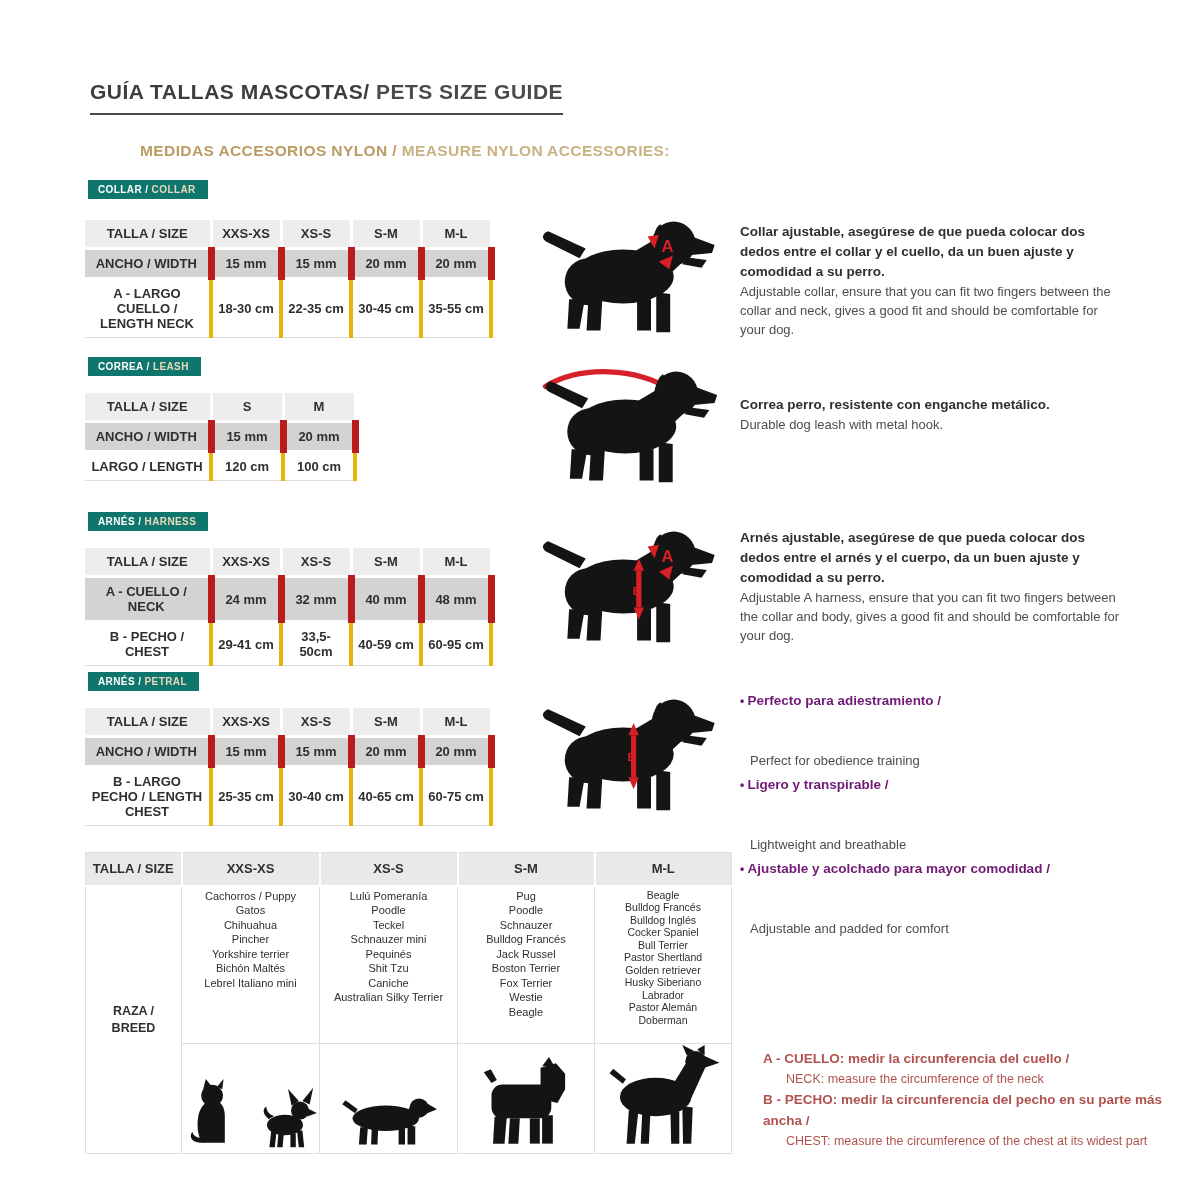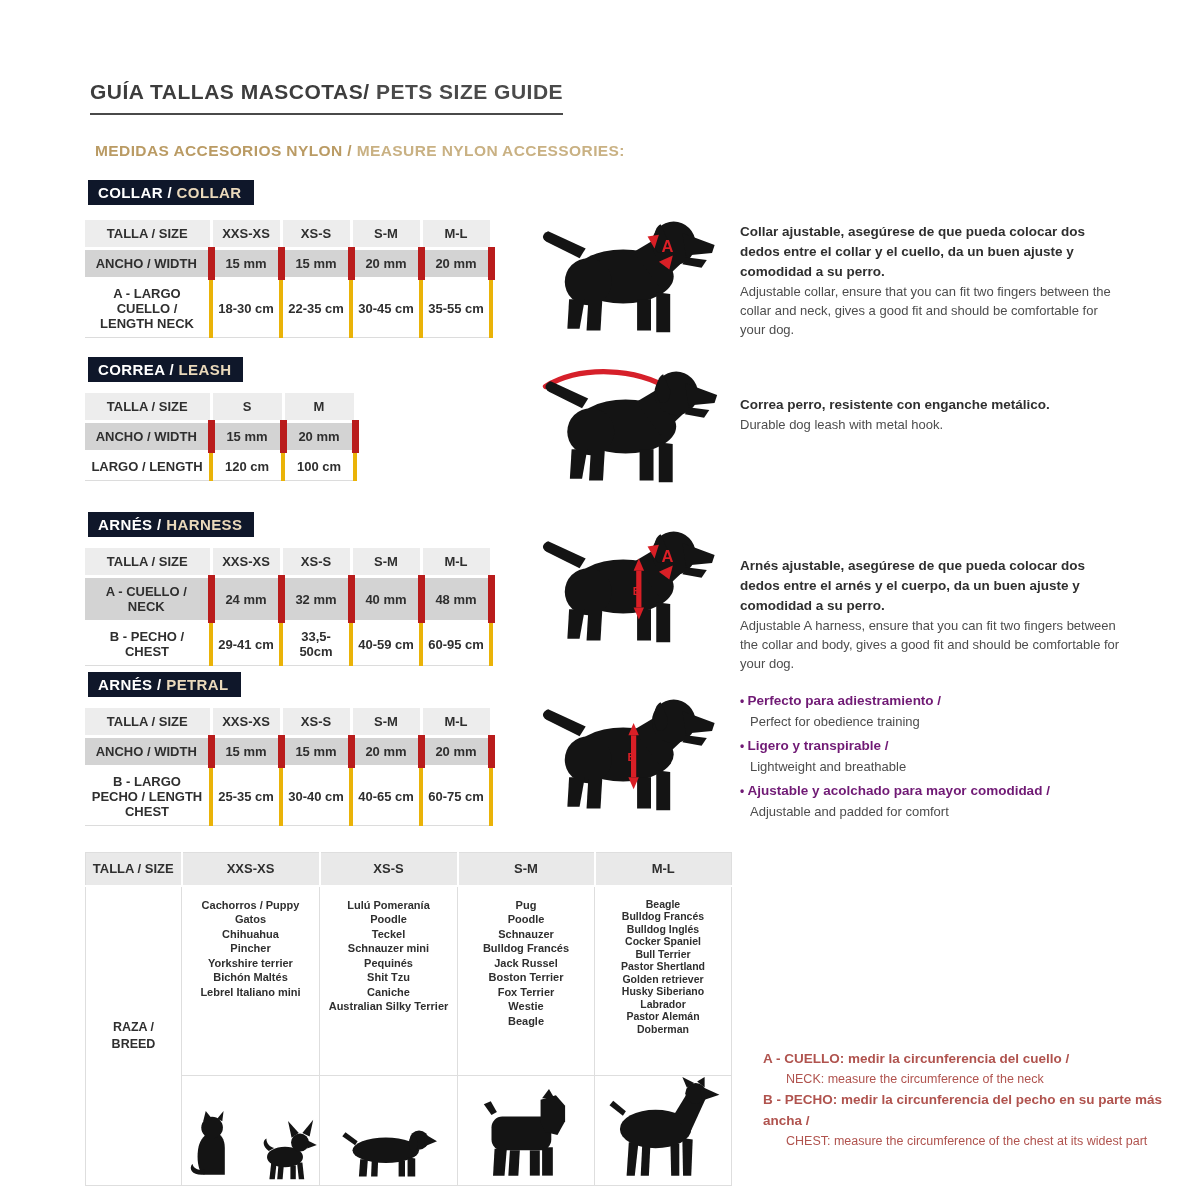--- a/index.html
+++ b/index.html
@@ -5,25 +5,25 @@
   * { margin:0; padding:0; box-sizing:border-box; }
   body { background:#fff; font-family:"Liberation Sans", sans-serif; }
   .page { position:relative; width:1200px; height:1200px; background:#ffffff; overflow:hidden;border-radius:10px; }
 
   
   .title { position:absolute; left:90px; top:80px; font-size:21px; color:#3d3d3d;
            letter-spacing:.5px; border-bottom:2px solid #4a4a4a; padding-bottom:9px; }
   .title .es { font-weight:800; }
   .title .en { font-weight:600; color:#4a4a4a; }
   .subtitle { position:absolute; left:95px; top:142px; font-size:15.5px; letter-spacing:.4px; }
-  .subtitle .es { font-weight:800; color:#ba9b64; }
+  .subtitle .es { font-weight:800; color:#ba9b64;margin-left:45px; }
   .subtitle .en { font-weight:600; color:#c9b183;text-align:center; }
 
   
-  .band { position:absolute; background:#0f172a; color:#fff; font-size:15px; font-weight:800;
+  .band { position:absolute; background:#0f766e; color:#fff; font-size:10px; font-weight:800;
           padding:4px 12px 4px 10px; letter-spacing:.4px; }
   .band .en { color:#ead9bb; font-weight:600; }
 
   
   table.size { position:absolute; border-collapse:collapse; table-layout:fixed;
                font-size:13px; color:#2f2f2f; text-align:center; }
   table.size td { padding:6px 4px; font-weight:700; }
   table.size tr.hdr td { background:#ededed; border-right:3px solid #fff; border-bottom:3px solid #fff; }
   table.size tr.gray td { background:#d3d3d3; border-right:7px solid #b91c1c; border-bottom:3px solid #fff; }
   table.size tr.white td { background:#fff; border-bottom:1px solid #dcdcdc; border-right:4px solid #eab308; }
@@ -31,33 +31,33 @@
 
   
   .desc { position:absolute; width:380px; }
   .desc .es { font-weight:800; color:#2f2f2f; font-size:13.5px; line-height:20px; }
   .desc .en { font-weight:400; color:#4d4d4d; font-size:13px; line-height:19px; }
 
   
   .bullets { position:absolute; width:420px; }
   .bullets .b-es { font-weight:800; color:#701a75; font-size:13.5px; line-height:21px; }
   .bullets .b-es::before { content:"• "; font-size:12px; }
-  .bullets .b-en { font-weight:400; color:#4d4d4d; font-size:13px; line-height:20px; padding-left:10px; margin-bottom:3px;}
+  .bullets .b-en { font-weight:400; color:#4d4d4d; font-size:13px; line-height:20px; padding-left:10px; margin-bottom:3px;margin-top:39px;}
 
   
   .dogbox { position:absolute; }
 
   
   table.breeds { position:absolute; left:85px; top:852px; width:646px; border-collapse:collapse;
                  table-layout:fixed; text-align:center; color:#2f2f2f; }
   table.breeds td { border:1px solid #dedede; }
   table.breeds tr.hdr td { background:#e9e9e9; font-weight:800; font-size:13px; height:33px;
                            border-right:2px solid #fff; border-bottom:2px solid #fff; }
   table.breeds tr.hdr td:last-child { border-right:1px solid #dedede; }
-  td.breedcell { vertical-align:top; padding-top:11px; font-weight:700; font-size:11px; line-height:14.5px; height:190px; }
+  td.breedcell { vertical-align:top; padding-top:2px; font-weight:400; font-size:11px; line-height:14.5px; height:158px; }
   td.breedcell.tight { font-size:10.5px; line-height:12.5px; }
   td.razacell { font-weight:800; font-size:12.5px; line-height:17px; vertical-align:middle; }
   td.silcell { height:110px; vertical-align:bottom; padding-bottom:4px; }
 
   
   .notes { position:absolute; left:763px; top:1048px; width:432px; }
   .notes .n-es { font-weight:800; color:#b0534e; font-size:13.5px; line-height:21px; }
   .notes .n-en { font-weight:400; color:#b0534e; font-size:12.5px; line-height:20px; padding-left:23px; }
 
   svg text { font-family:"Liberation Sans", sans-serif; }
@@ -220,21 +220,21 @@
       <polygon points="128,28 141,26 136,42" fill="#d91f26"></polygon>
       <text x="144" y="46" fill="#d91f26" font-size="19" font-weight="bold">A</text>
       <polygon points="141,57 157,50 153,66" fill="#d91f26"></polygon>
       <polygon points="112,56 124,56 118,42" fill="#d91f26"></polygon>
       <rect x="115" y="56" width="6" height="42" fill="#d91f26"></rect>
       <polygon points="112,98 124,98 118,112" fill="#d91f26"></polygon>
       <text x="111" y="84" fill="#d91f26" font-size="13" font-weight="bold">B</text>
     </svg>
   </div>
 
-  <div class="desc" style="left:740px; top:556px;">
+  <div class="desc" style="left:740px; top:528px;">
     <div class="es">Arnés ajustable, asegúrese de que pueda colocar dos dedos entre el arnés y el cuerpo, da un buen ajuste y comodidad a su perro.</div>
     <div class="en">Adjustable A harness, ensure that you can fit two fingers between the collar and body, gives a good fit and should be comfortable for your dog.</div>
   </div>
 
   <div class="band" style="left:88px; top:672px;"><span>ARNÉS /</span><span class="en"> PETRAL</span></div>
 
   <table class="size" style="left:85px; top:708px; width:406px;">
     <colgroup>
         <col style="width:126px">
         <col style="width:70px">

